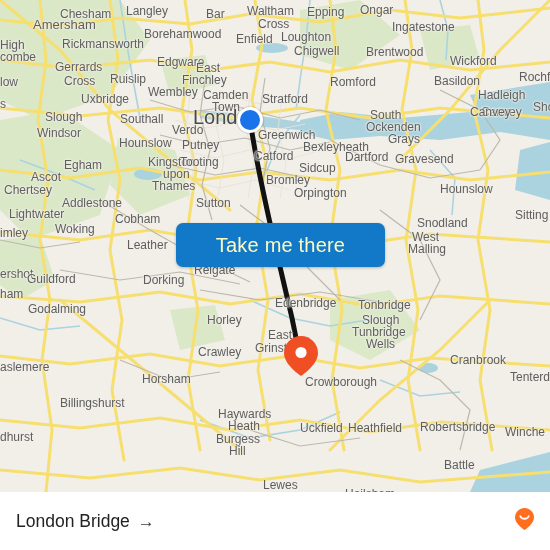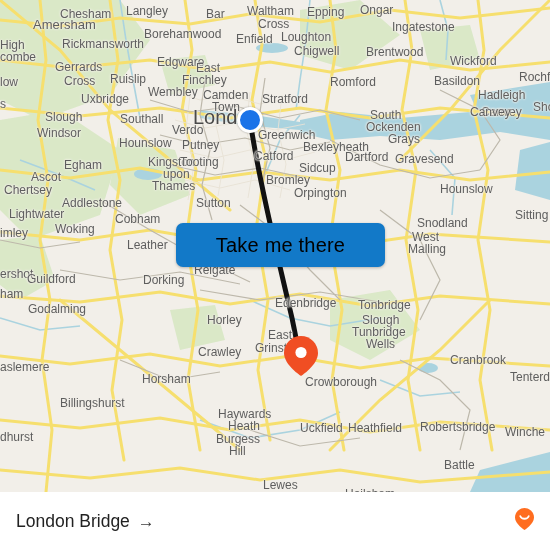--- a/index.html
+++ b/index.html
@@ -38,21 +38,21 @@
     font-size:11.5px;
     padding:5px 9px 5px 8px;
     line-height:14px;
     white-space:nowrap;
   }
 
   
   .cta{
     position:absolute;left:176px;top:223px;width:209px;height:44px;
     background:#1279c8;border-radius:7px;border:none;
-    color:#000000;font-size:20px;font-family:"Liberation Sans",sans-serif;
+    color:#fef9c3;font-size:20px;font-family:"Liberation Sans",sans-serif;
     letter-spacing:.2px;
     cursor:pointer;
     display:flex;align-items:center;justify-content:center;
     box-shadow:0 1px 3px rgba(0,0,0,.25);
   }
 
   
   #footer{
     position:absolute;left:0;top:492px;width:550px;height:58px;
     background:#ffffff;

